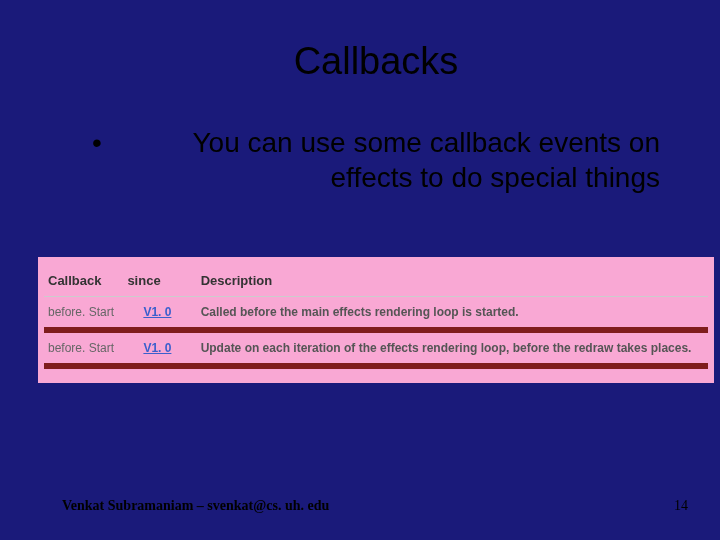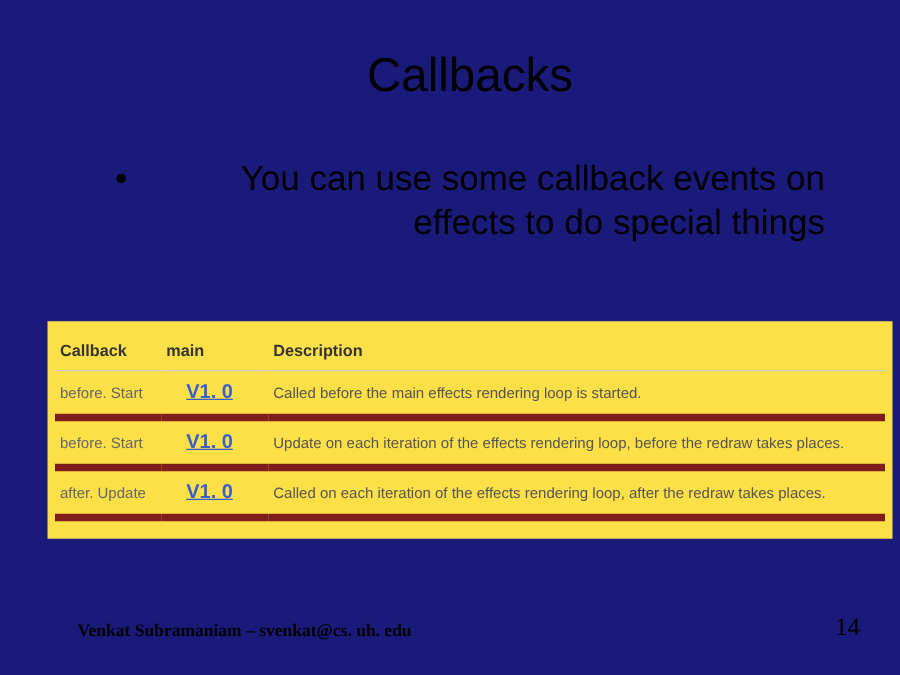--- a/index.html
+++ b/index.html
@@ -32,21 +32,21 @@
   .bullet-dot {
     margin-right: 10px;
     font-size: 28px;
     line-height: 1.25;
   }
   .bullet-text {
     flex: 1;
     text-align: right;
   }
   .table-area {
-    background: #fde047;
+    background: #f9a8d4;
     margin: 30px 6px 0 6px;
     padding: 10px 6px 14px 6px;
   }
   table {
     border-collapse: collapse;
     width: 100%;
     font-family: Arial, Helvetica, sans-serif;
   }
   th {
     text-align: left;
@@ -61,82 +61,77 @@
     color: #555;
     padding: 8px 8px 8px 4px;
     border-bottom: 6px solid #7f1d1d;
     vertical-align: middle;
   }
   td.cb-name { color: #666; white-space: nowrap; }
   td.since a {
     color: #3a5fcd;
     text-decoration: underline;
     font-weight: bold;
-    font-size: 16px;
+    font-size: 12px;
     text-align: right;
   }
-  td.desc { color: #555; }
+  td.desc { color: #555; font-weight: bold; }
   .footer {
     position: absolute;
     bottom: 10px;
     left: 14px;
     right: 16px;
     display: flex;
     justify-content: space-between;
     align-items: flex-end;
   }
   .footer-author {
     font-family: "Times New Roman", Times, serif;
     font-size: 14px;
     color: #000;
     font-weight: bold;
   }
   .footer-page {
     font-family: "Times New Roman", Times, serif;
-    font-size: 20px;
+    font-size: 14px;
     color: #000;
   }
 </style>
 </head>
 <body>
 
 <h1 class="slide-title">Callbacks</h1>
 
 <div class="bullet-block">
   <div class="bullet-row">
     <span class="bullet-dot">•</span>
     <span class="bullet-text">You can use some callback events on effects to do special things</span>
   </div>
 </div>
 
 <div class="table-area">
   <table>
     <thead>
       <tr>
         <th>Callback</th>
-        <th>main</th>
+        <th>since</th>
         <th>Description</th>
       </tr>
     </thead>
     <tbody>
       <tr>
         <td class="cb-name">before. Start</td>
         <td class="since"><a href="#">V1. 0</a></td>
         <td class="desc">Called before the main effects rendering loop is started.</td>
       </tr>
       <tr>
         <td class="cb-name">before. Start</td>
         <td class="since"><a href="#">V1. 0</a></td>
         <td class="desc">Update on each iteration of the effects rendering loop, before the redraw takes places.</td>
       </tr>
-      <tr>
-        <td class="cb-name">after. Update</td>
-        <td class="since"><a href="#">V1. 0</a></td>
-        <td class="desc">Called on each iteration of the effects rendering loop, after the redraw takes places.</td>
-      </tr>
     </tbody>
   </table>
 </div>
 
 <div class="footer">
   <span class="footer-author">Venkat Subramaniam – svenkat@cs. uh. edu</span>
   <span class="footer-page">14</span>
 </div>
 
 </body></html>

